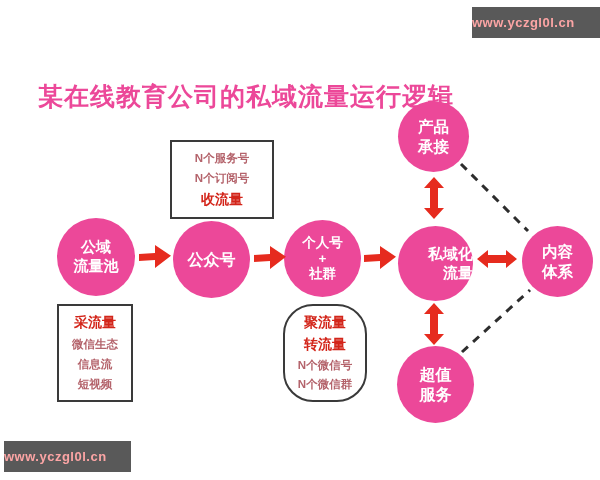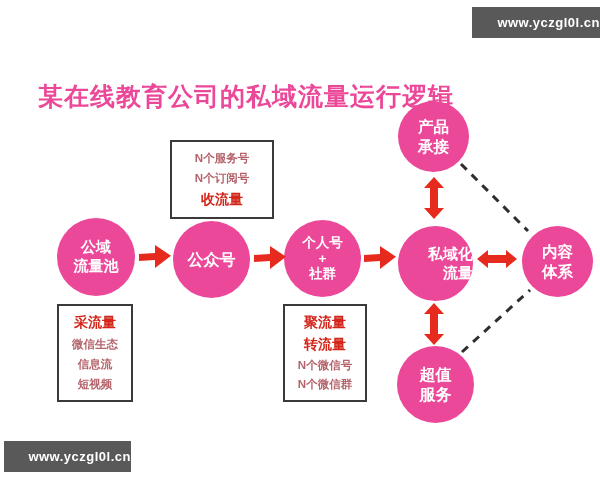--- a/index.html
+++ b/index.html
@@ -1,23 +1,23 @@
 <!DOCTYPE html>
 <html><head>
 <meta charset="utf-8">
 <style>
   html,body { margin:0; padding:0; background:#fff; }
   .canvas {
     position:relative; width:600px; height:480px; background:#ffffff;
     font-family:"Liberation Sans","DejaVu Sans",sans-serif; overflow:hidden;
   }
   .badge {
-    position:absolute; background:#595959; color:#ffffff;
+    position:absolute; background:#595959; color:#fca5a5;
     font-size:13px; font-weight:bold; letter-spacing:0.5px;
-    display:flex; align-items:center; justify-content:flex-end;
+    display:flex; align-items:center; justify-content:flex-start;
   }
   .badge.tr { top:7px; right:0; width:128px; height:31px; }
   .badge.bl { top:441px; left:4px; width:127px; height:31px; }
   .title {
     position:absolute; left:38px; top:80px; color:#ec4899;
     font-size:25px; font-weight:bold; letter-spacing:1px; white-space:nowrap;
   }
   .circle {
     position:absolute; border-radius:50%; background:#ec4899; color:#ffffff;
     font-weight:bold; display:flex; flex-direction:column; align-items:center;
@@ -30,21 +30,21 @@
   .c5 { left:522px; top:226px; width:71px; height:71px; font-size:15.5px; }
   .c6 { left:398px; top:101px; width:71px; height:71px; font-size:15.5px; }
   .c7 { left:397px; top:346px; width:77px; height:77px; font-size:16px; }
   .box {
     position:absolute; border:2px solid #3a3a3a; background:#ffffff;
     display:flex; flex-direction:column; align-items:center;
     justify-content:space-around; padding:6px 2px; box-sizing:border-box;
   }
   .box-receive { left:170px; top:140px; width:104px; height:79px; }
   .box-collect { left:57px;  top:304px; width:76px; height:98px; }
-  .box-gather  { left:283px; top:304px; width:84px; height:98px; }
+  .box-gather  { left:283px; top:304px; width:84px; height:98px;border-radius:30px; }
   .item  { font-size:11.5px; color:#b4636b; font-weight:bold; white-space:nowrap; }
   .item.strong { font-size:14px; color:#d3251a; }
   .arrow { position:absolute; }
   .arrow svg { display:block; }
   .dash-layer { position:absolute; left:0; top:0; width:600px; height:480px; pointer-events:none; }
 </style>
 </head>
 <body>
 
 <div class="canvas">

